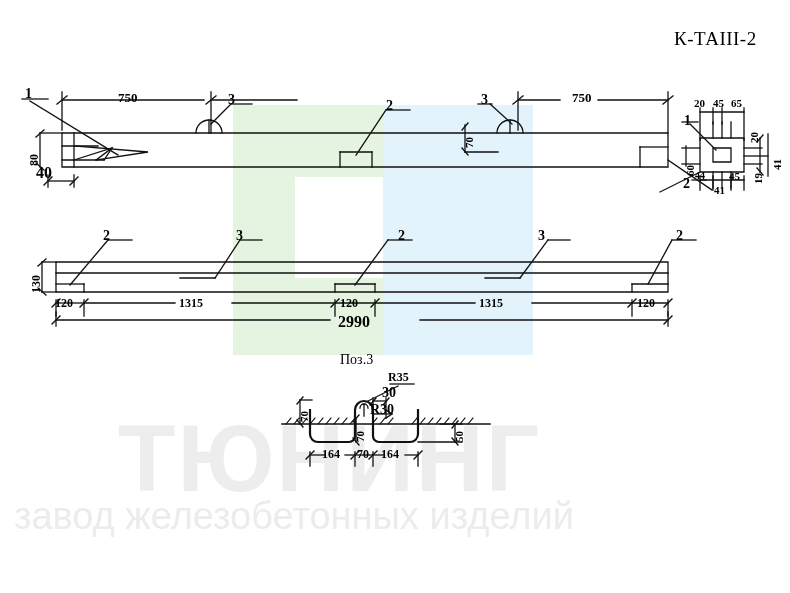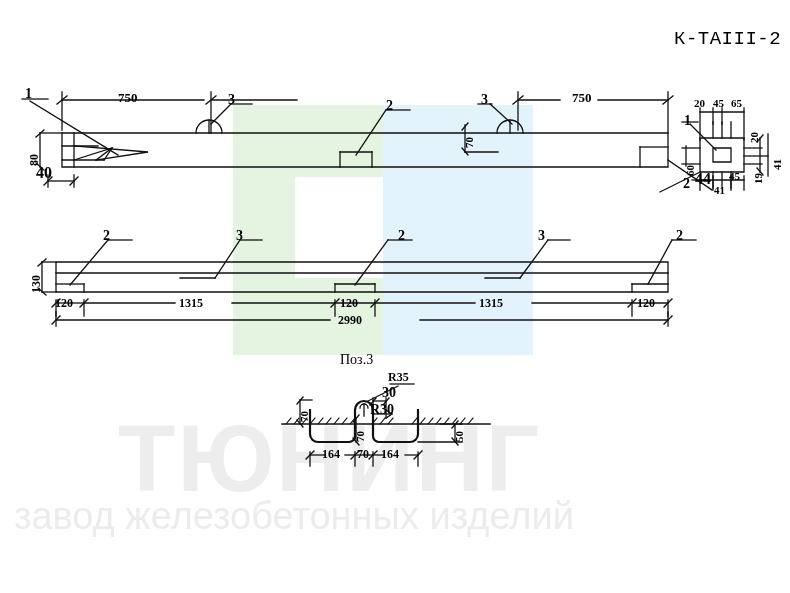--- a/index.html
+++ b/index.html
@@ -12,21 +12,21 @@
   .wm{position:absolute;pointer-events:none;}
   .wm-bar{position:absolute;}
   .wm-word{position:absolute;font-family:"Liberation Sans",sans-serif;
            font-weight:700;letter-spacing:2px;white-space:nowrap;}
   .wm-sub{position:absolute;font-family:"Liberation Sans",sans-serif;
           font-weight:400;white-space:nowrap;}
 
   
   #vec{position:absolute;left:0;top:0;}
 
-  .title{position:absolute;font-family:Liberation Mono, monospace;
+  .title{position:absolute;font-family:Liberation Serif, serif;
          font-size:19px;letter-spacing:.5px;white-space:nowrap;text-align:center;}
 
   .lbl{position:absolute;white-space:nowrap;font-weight:700;}
   .dim{position:absolute;white-space:nowrap;font-weight:700;}
   .vert{transform:rotate(-90deg);transform-origin:0 0;}
   .poz{position:absolute;font-weight:400;white-space:nowrap;}
 </style>
 </head>
 <body>
 
@@ -311,37 +311,37 @@
   <div class="dim vert" style="left:463px;top:148px;font-size:11px;">70</div>
 
   <div class="dim" style="left:694px;top:97px;font-size:11px;">20</div>
   <div class="dim" style="left:713px;top:97px;font-size:11px;">45</div>
   <div class="dim" style="left:731px;top:97px;font-size:11px;">65</div>
   <div class="lbl" style="left:684px;top:113px;font-size:14px;">1</div>
   <div class="dim vert" style="left:684px;top:176px;font-size:11px;">60</div>
   <div class="dim vert" style="left:748px;top:143px;font-size:11px;">20</div>
   <div class="dim vert" style="left:771px;top:170px;font-size:11px;">41</div>
   <div class="dim vert" style="left:752px;top:184px;font-size:11px;">19</div>
-  <div class="dim" style="left:695px;top:170px;font-size:16px;">44</div>
+  <div class="dim" style="left:695px;top:170px;font-size:10px;">44</div>
   <div class="dim" style="left:729px;top:170px;font-size:11px;">45</div>
   <div class="dim" style="left:714px;top:184px;font-size:11px;">41</div>
   <div class="lbl" style="left:683px;top:176px;font-size:14px;">2</div>
 
   <div class="dim vert" style="left:29px;top:293px;font-size:12px;">130</div>
   <div class="lbl" style="left:103px;top:228px;font-size:14px;">2</div>
   <div class="lbl" style="left:236px;top:228px;font-size:14px;">3</div>
   <div class="lbl" style="left:398px;top:228px;font-size:14px;">2</div>
   <div class="lbl" style="left:538px;top:228px;font-size:14px;">3</div>
   <div class="lbl" style="left:676px;top:228px;font-size:14px;">2</div>
   <div class="dim" style="left:55px;top:296px;font-size:12px;">120</div>
   <div class="dim" style="left:179px;top:296px;font-size:12px;">1315</div>
   <div class="dim" style="left:340px;top:296px;font-size:12px;">120</div>
   <div class="dim" style="left:479px;top:296px;font-size:12px;">1315</div>
   <div class="dim" style="left:637px;top:296px;font-size:12px;">120</div>
-  <div class="dim" style="left:338px;top:313px;font-size:12px;">2990</div>
+  <div class="dim" style="left:338px;top:313px;font-size:16px;">2990</div>
 
   <div class="poz" style="left:340px;top:352px;font-size:14px;">Поз.3</div>
 
   <div class="dim" style="left:388px;top:370px;font-size:12px;">R35</div>
   <div class="dim" style="left:370px;top:402px;font-size:14px;">R30</div>
   <div class="dim" style="left:382px;top:385px;font-size:14px;">30</div>
   <div class="dim vert" style="left:298px;top:422px;font-size:11px;">70</div>
   <div class="dim vert" style="left:354px;top:442px;font-size:11px;">70</div>
   <div class="dim" style="left:322px;top:447px;font-size:12px;">164</div>
   <div class="dim" style="left:357px;top:447px;font-size:12px;">70</div>

